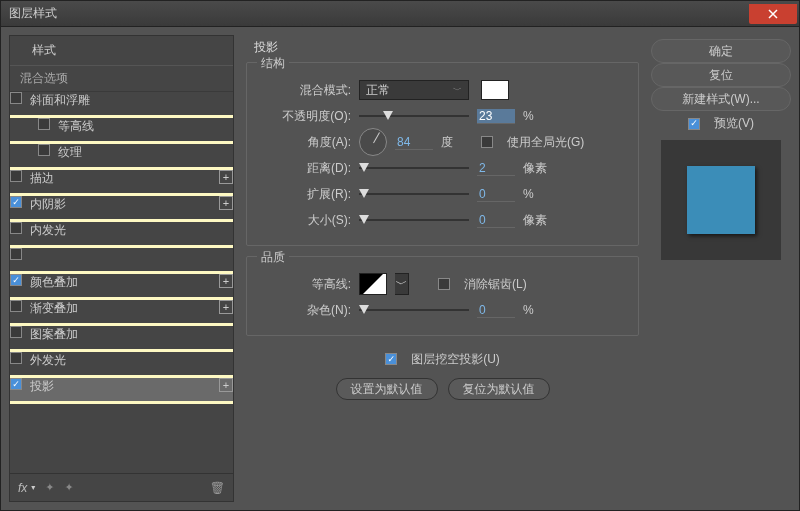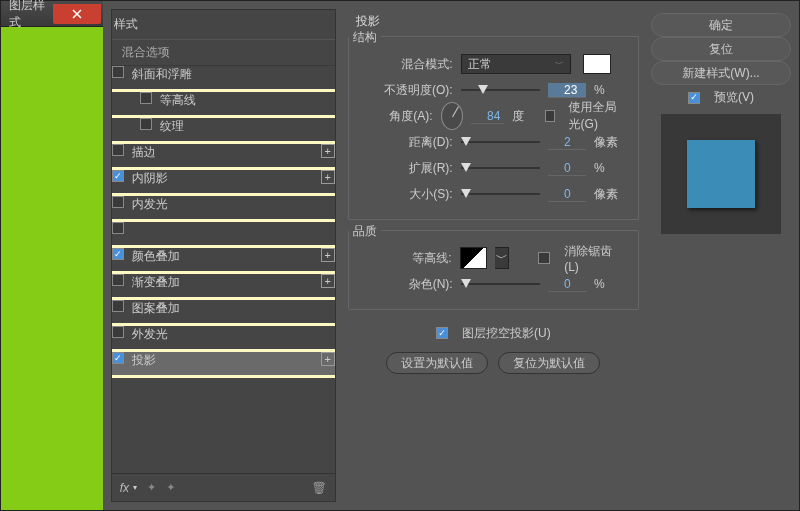--- a/index.html
+++ b/index.html
@@ -1,51 +1,51 @@
 <!DOCTYPE html>
 <html><head>
 <meta charset="utf-8">
 <style>
 *{margin:0;padding:0;box-sizing:border-box;font-family:"Microsoft YaHei",sans-serif;font-size:12px;color:#ccc}
 body{background:#5a5a5a;width:800px;height:511px;overflow:hidden}
-.window{width:800px;height:511px;background:#84cc16;border:1px solid #222;display:flex;}
+.window{width:800px;height:511px;background:#84cc16;border:1px solid #222;display:flex;flex-direction:column}
 .titlebar{height:26px;background:linear-gradient(#4a4a4a,#3a3a3a);display:flex;align-items:center;padding-left:8px;border-bottom:1px solid #222}
 .titlebar .title{flex:1}
 .close-btn{width:48px;height:20px;background:#c94030;color:#fff;display:flex;align-items:center;justify-content:center;margin-right:2px;cursor:pointer;border-radius:0 0 2px 2px}
 .close-btn svg{width:10px;height:10px}
 .body{flex:1;display:flex;background:#535353;padding:8px 8px 8px 8px;gap:8px}
 .left-panel{width:225px;background:#454545;border:1px solid #333;display:flex;flex-direction:column}
-.lp-head{padding:6px 2px;color:#ccc}
+.lp-head{padding:6px 22px;color:#ccc}
 .lp-sub{padding:4px 10px;color:#aaa;border-top:1px solid #555;border-bottom:1px solid #3a3a3a}
 .lp-item{display:flex;align-items:flex-start;height:26px;padding:0 0;border-bottom:3px solid #fef9c3;cursor:pointer}
 .lp-item.indent{padding-left:28px}
 .lp-item.selected{background:#6a6a6a}
 .chk{width:12px;height:12px;border:1px solid #888;margin-right:8px;display:flex;align-items:center;justify-content:center;background:#3a3a3a}
 .chk.checked{background:#4a90d9}
 .chk.checked::after{content:"✓";color:#fff;font-size:9px;line-height:1}
 .lp-label{flex:1}
 .plus{width:14px;height:14px;border:1px solid #999;display:flex;align-items:center;justify-content:center;color:#ccc;font-size:11px}
 .lp-footer{margin-top:auto;height:28px;border-top:1px solid #333;display:flex;align-items:center;padding:0 8px;gap:10px}
 .lp-footer .sp{flex:1}
 .fx{font-style:italic;color:#bbb}
 .arrow{color:#888;font-size:11px}
 .trash{color:#999}
 .center{flex:1;padding:0 4px}
 .section-title{margin:4px 0 6px 8px;color:#ddd}
 .group{border:1px solid #666;border-radius:2px;padding:14px 12px 12px;margin-bottom:10px;position:relative}
-.group-label{position:absolute;top:-8px;left:0;background:#535353;padding:0 4px;color:#ccc}
+.group-label{position:absolute;top:-8px;left:10px;background:#535353;padding:0 4px;color:#ccc}
 .row{display:flex;align-items:center;height:26px;gap:8px}
 .row .lbl{width:92px;text-align:right;color:#ccc}
 .select{width:110px;height:20px;background:#3a3a3a;border:1px solid #222;display:flex;align-items:center;padding:0 6px;justify-content:space-between}
 .select .caret{font-size:9px;color:#aaa}
 .swatch{width:28px;height:20px;background:#fff;border:1px solid #222;margin-left:4px}
 .slider{flex:1;height:16px;position:relative;display:flex;align-items:center;max-width:110px}
 .slider .track{height:2px;background:#333;width:100%}
 .slider .thumb{position:absolute;width:0;height:0;border-left:5px solid transparent;border-right:5px solid transparent;border-top:9px solid #ddd;top:3px}
-.val{width:38px;text-align:left;color:#7fb8e8;border-bottom:1px solid #666;padding-left:16px}
+.val{width:38px;text-align:left;color:#7fb8e8;border-bottom:1px solid #666;padding-left:2px}
 .val.sel{background:#5a7a9a;color:#fff}
 .unit{width:32px;color:#ccc}
 .angle-dial{width:28px;height:28px;border:1px solid #888;border-radius:50%;position:relative;background:#4a4a4a}
 .angle-dial .needle{position:absolute;width:1px;height:12px;background:#ccc;left:50%;top:2px;transform-origin:bottom;transform:rotate(30deg)}
 .chk-inline{display:flex;align-items:center;gap:6px}
 .contour{width:28px;height:22px;background:linear-gradient(135deg,#000 49%,#fff 51%);border:1px solid #222}
 .contour-sel{width:14px;height:22px;border:1px solid #222;border-left:none;display:flex;align-items:center;justify-content:center;background:#3a3a3a}
 .btn-row{display:flex;gap:10px;justify-content:center;margin-top:6px}
 .btn-small{height:22px;padding:0 14px;border:1px solid #333;background:#5a5a5a;border-radius:11px;display:flex;align-items:center;cursor:pointer}
 .right-panel{width:140px;display:flex;flex-direction:column;padding-top:4px}

